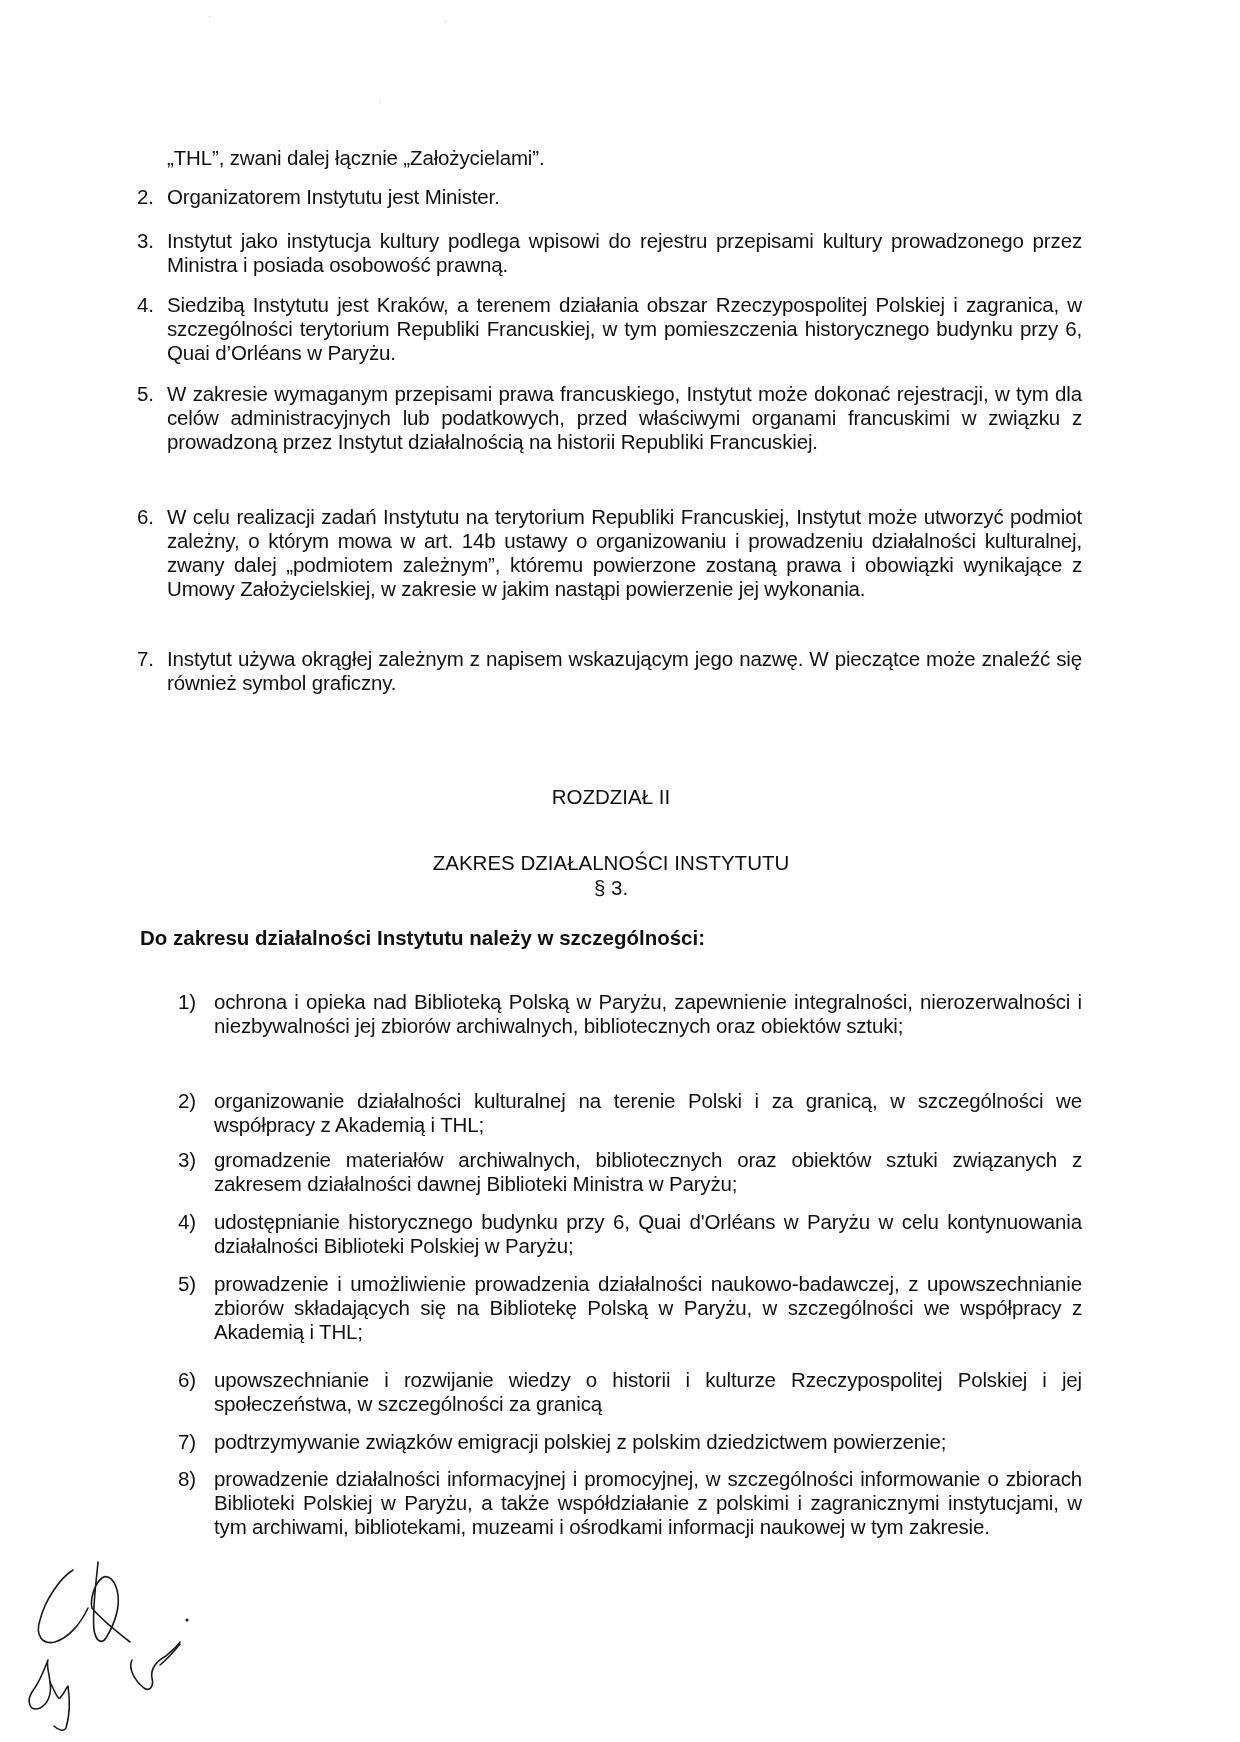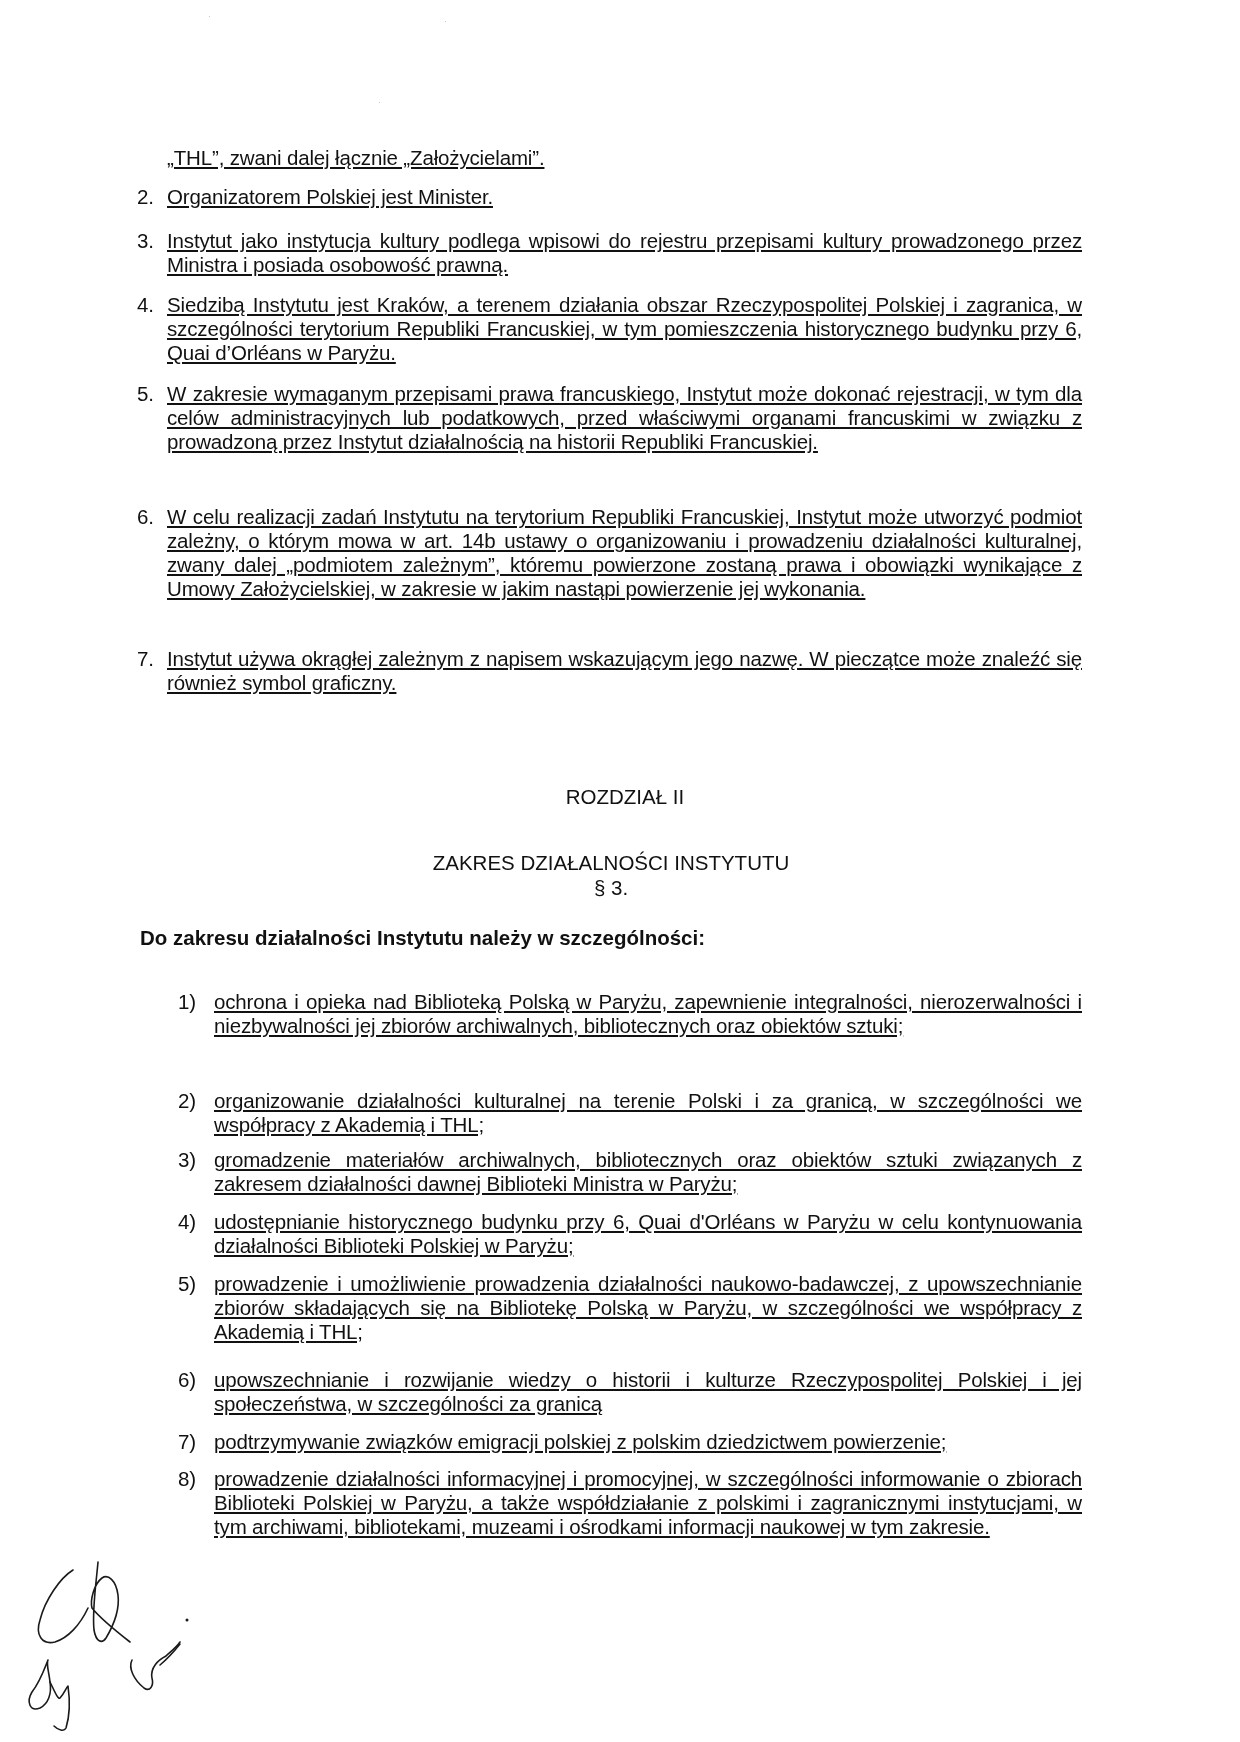--- a/index.html
+++ b/index.html
@@ -22,21 +22,20 @@
       width: 1240px;
       height: 1742px;
     }
     .para {
       position: absolute;
       font-size: 20.5px;
       line-height: 24px;
       text-align: justify;
       text-align-last: left;
       letter-spacing: -0.15px;
-      text-decoration: underline;
     }
     .para .num {
       position: absolute;
       left: -30px;
       top: 0;
     }
     .para.w .num {
       left: -36px;
     }
     .heading {
@@ -73,21 +72,21 @@
 <body>
 
 <div class="page">
 
   <div class="para" style="left:167px; top:146px; width:915px;">
     <span>„THL”, zwani dalej łącznie „Założycielami”.</span>
   </div>
 
   <div class="para" style="left:167px; top:185px; width:915px;">
     <span class="num">2.</span>
-    <span>Organizatorem Polskiej jest Minister.</span>
+    <span>Organizatorem Instytutu jest Minister.</span>
   </div>
 
   <div class="para" style="left:167px; top:229px; width:915px;">
     <span class="num">3.</span>
     <span>Instytut jako instytucja kultury podlega wpisowi do rejestru przepisami kultury prowadzonego przez Ministra i posiada osobowość prawną.</span>
   </div>
 
   <div class="para" style="left:167px; top:293px; width:915px;">
     <span class="num">4.</span>
     <span>Siedzibą Instytutu jest Kraków, a terenem działania obszar Rzeczypospolitej Polskiej i zagranica, w szczególności terytorium Republiki Francuskiej, w tym pomieszczenia historycznego budynku przy 6, Quai d’Orléans w Paryżu.</span>
@@ -101,21 +100,21 @@
   <div class="para" style="left:167px; top:505px; width:915px;">
     <span class="num">6.</span>
     <span>W celu realizacji zadań Instytutu na terytorium Republiki Francuskiej, Instytut może utworzyć podmiot zależny, o którym mowa w art. 14b ustawy o organizowaniu i prowadzeniu działalności kulturalnej, zwany dalej „podmiotem zależnym”, któremu powierzone zostaną prawa i obowiązki wynikające z Umowy Założycielskiej, w zakresie w jakim nastąpi powierzenie jej wykonania.</span>
   </div>
 
   <div class="para" style="left:167px; top:647px; width:915px;">
     <span class="num">7.</span>
     <span>Instytut używa okrągłej zależnym z napisem wskazującym jego nazwę. W pieczątce może znaleźć się również symbol graficzny.</span>
   </div>
 
-  <div class="heading" style="top:785px;padding-left:14px;">ROZDZIAŁ II</div>
+  <div class="heading" style="top:785px;">ROZDZIAŁ II</div>
   <div class="heading" style="top:823px;margin-top:28px;">ZAKRES DZIAŁALNOŚCI INSTYTUTU</div>
   <div class="heading" style="top:876px;">§ 3.</div>
 
   <div class="intro">Do zakresu działalności Instytutu należy w szczególności:</div>
 
   <div class="para w" style="left:214px; top:990px; width:868px;">
     <span class="num">1)</span>
     <span>ochrona i opieka nad Biblioteką Polską w Paryżu, zapewnienie integralności, nierozerwalności i niezbywalności jej zbiorów archiwalnych, bibliotecznych oraz obiektów sztuki;</span>
   </div>
 

